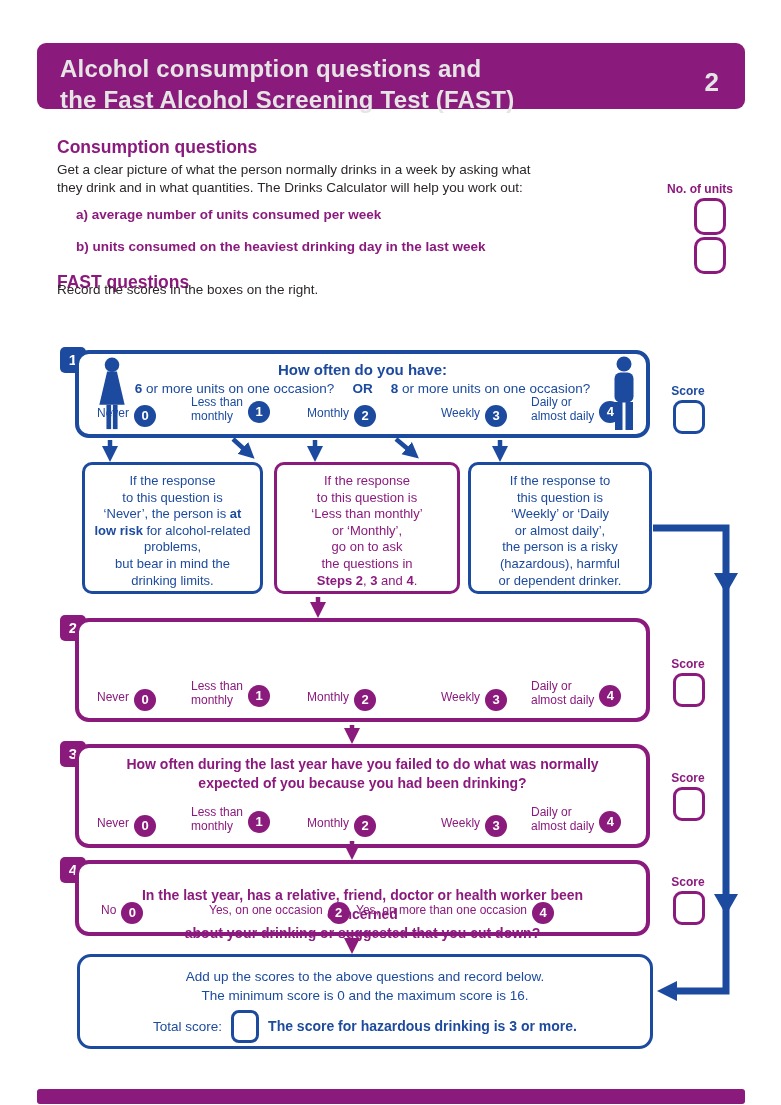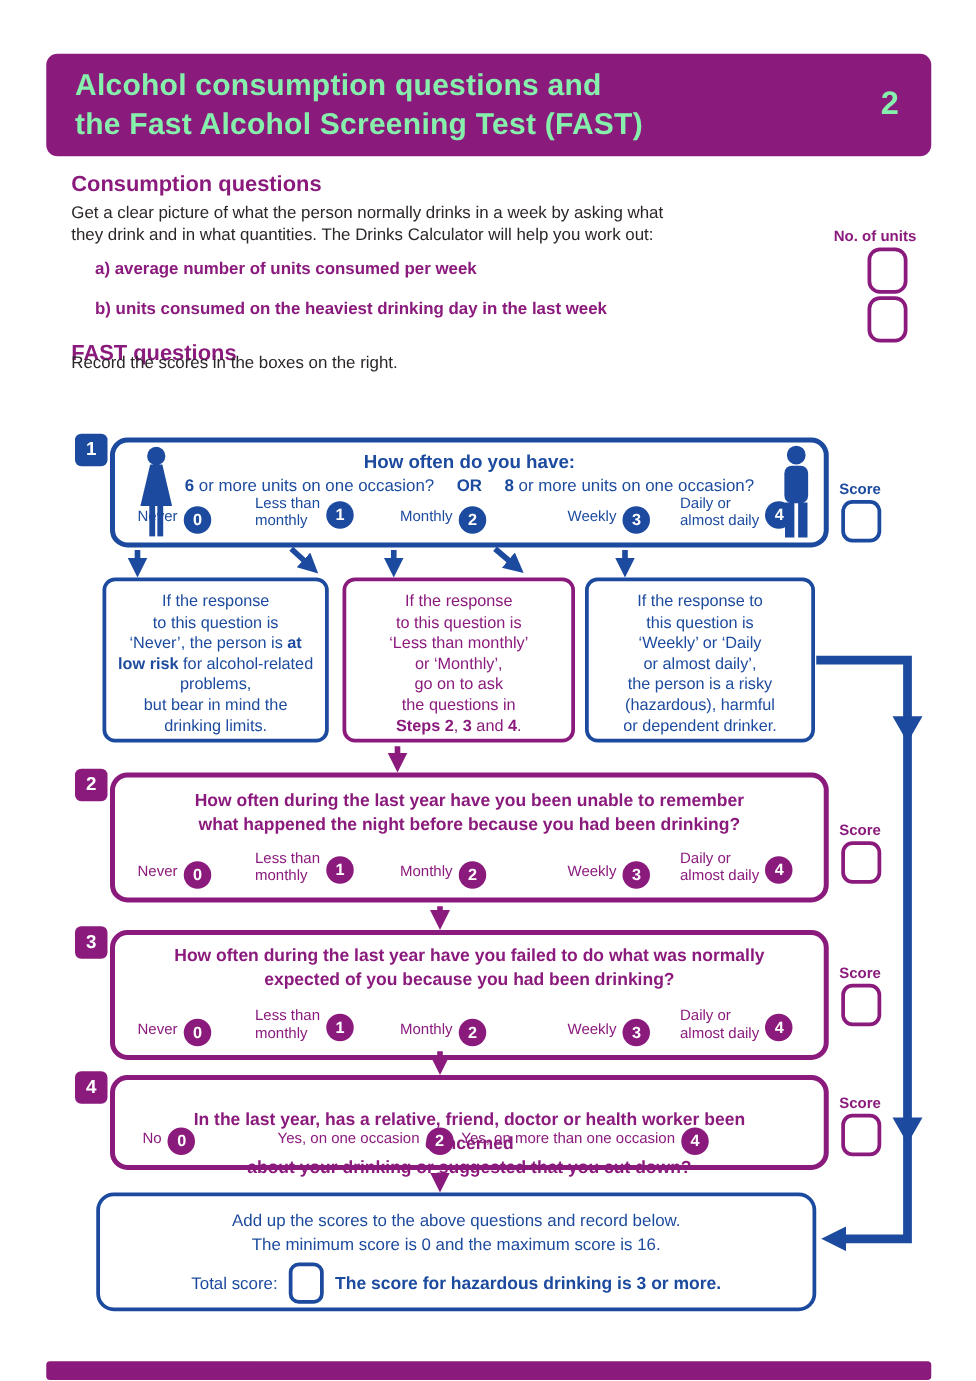--- a/index.html
+++ b/index.html
@@ -6,37 +6,37 @@
     --purple:#8B1A7D;
     --blue:#1C4A9E;
     --text:#2B2628;
   }
   html,body{margin:0;padding:0;background:#fff;}
   .page{
     position:relative;width:781px;height:1105px;background:#fff;overflow:hidden;
     font-family:"Liberation Sans","DejaVu Sans",sans-serif;
   }
   
-  .banner{position:absolute;left:37px;top:43px;width:708px;height:82px;
-    background:var(--purple,#8B1A7D);border-radius:9px;color:#86efac;text-decoration:underline;}
+  .banner{position:absolute;left:37px;top:43px;width:708px;height:66px;
+    background:var(--purple,#8B1A7D);border-radius:9px;color:#e5e5e5;text-decoration:underline;}
   .banner-title{position:absolute;left:23px;top:10px;font-size:24px;font-weight:bold;line-height:31px;letter-spacing:.2px;}
   .banner-num{position:absolute;right:26px;top:24px;font-size:26px;font-weight:bold;}
   
   .h-purple{position:absolute;left:57px;color:var(--purple,#8B1A7D);font-weight:bold;font-size:17.5px;}
   .body-text{position:absolute;left:57px;color:var(--text,#2B2628);font-size:13.5px;line-height:17.5px;}
   .item{position:absolute;left:76px;color:var(--purple,#8B1A7D);font-weight:bold;font-size:13.5px;}
   .units-label{position:absolute;left:652px;top:182px;width:96px;text-align:center;
     color:var(--purple,#8B1A7D);font-weight:bold;font-size:12px;}
   .unit-box{position:absolute;left:694px;width:26px;height:31px;border:3.5px solid var(--purple,#8B1A7D);
     border-radius:10px;background:#fff;}
   
   .badge{position:absolute;width:26px;height:26px;border-radius:5px;color:#fff;font-weight:bold;
     font-size:15px;text-align:center;line-height:26px;}
   .badge.blue{background:var(--blue,#1C4A9E);} .badge.purple{background:var(--purple,#8B1A7D);}
-  .qbox{position:absolute;left:88px;width:575px;background:#fff;border-radius:14px;box-sizing:border-box;}
+  .qbox{position:absolute;left:75px;width:575px;background:#fff;border-radius:14px;box-sizing:border-box;}
   .qbox.blue{border:4px solid var(--blue,#1C4A9E);} .qbox.purple{border:4px solid var(--purple,#8B1A7D);}
   .q-head{color:var(--blue,#1C4A9E);font-weight:bold;font-size:15px;text-align:center;margin-top:7px;}
   .q-sub{color:var(--blue,#1C4A9E);font-size:13.5px;text-align:center;margin-top:3px;}
   .q-sub .or{margin:0 18px;}
   .q-lines{font-weight:bold;font-size:14px;text-align:center;line-height:19px;margin-top:9px;padding:0 30px;}
   .qbox.purple .q-lines{color:var(--purple,#8B1A7D);}
   .opt-row{position:absolute;left:0;right:0;bottom:7px;height:36px;}
   .opt{position:absolute;bottom:0;display:flex;align-items:center;gap:5px;}
   .opt-label{font-size:12px;line-height:13.5px;white-space:pre-line;margin-bottom:4px;}
   .opt-dot{width:22px;height:22px;border-radius:50%;color:#fff;font-size:13px;font-weight:bold;
@@ -160,24 +160,20 @@
     <div>this question is</div>
     <div>‘Weekly’ or ‘Daily</div>
     <div>or almost daily’,</div>
     <div>the person is a risky</div>
     <div>(hazardous), harmful</div>
     <div>or dependent drinker.</div>
   </div>
 
   <div class="badge purple" style="left:60px;top:615px">2</div>
   <div class="qbox purple" style="top:618px;height:104px">
-    <div class="q-lines">
-      <div>How often during the last year have you been unable to remember</div>
-      <div>what happened the night before because you had been drinking?</div>
-    </div>
     <div class="opt-row purple-opts">
       <div class="opt" style="left:18px">
           <span class="opt-label">Never</span>
           <span class="opt-dot">0</span>
         </div>
       <div class="opt" style="left:112px">
           <span class="opt-label">Less than
 monthly</span>
           <span class="opt-dot">1</span>
         </div>

